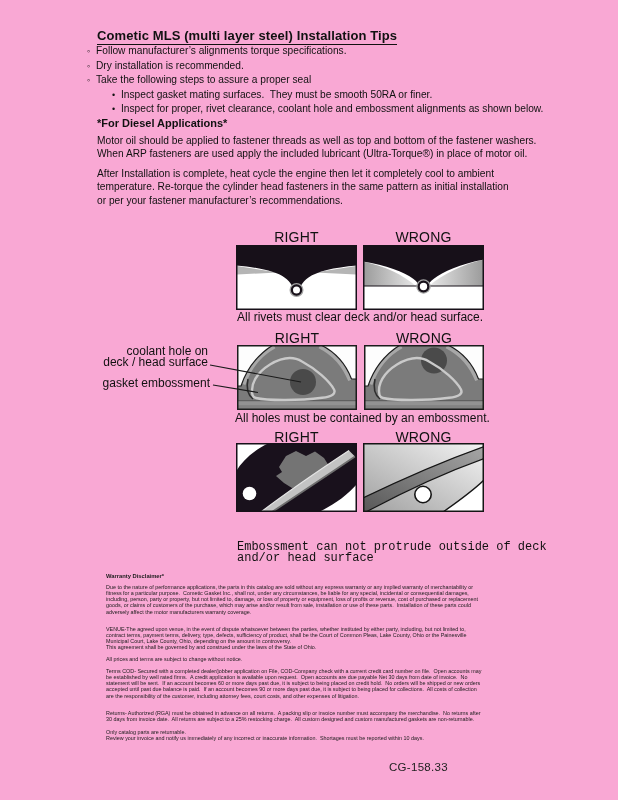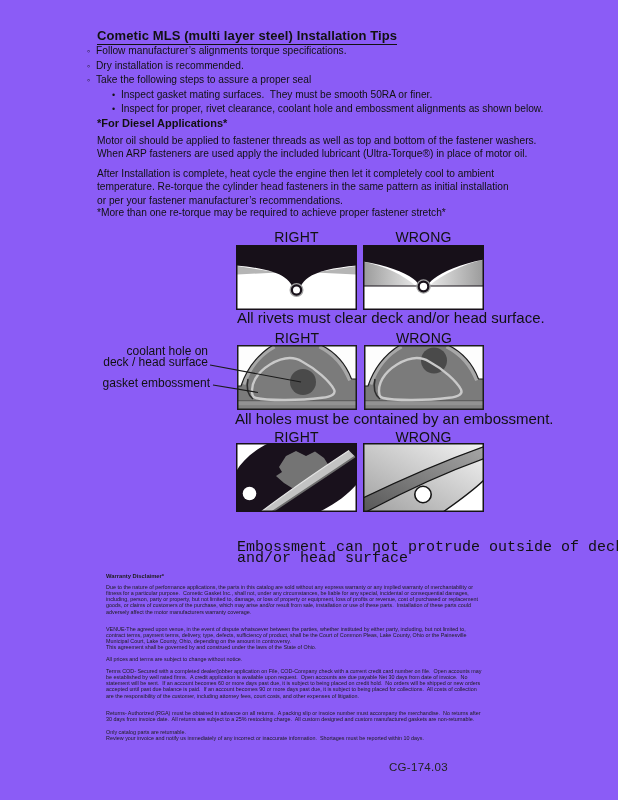--- a/index.html
+++ b/index.html
@@ -1,30 +1,30 @@
 <!DOCTYPE html>
 <html><head>
 <meta charset="utf-8">
 <style>
   html,body{margin:0;padding:0;background:#ffffff;}
   #page{
-    position:relative;width:618px;height:800px;background:#8b5cf6;overflow:hidden;
+    position:relative;width:618px;height:800px;background:#f9a8d4;overflow:hidden;
     font-family:"Liberation Sans",sans-serif;color:#111111;
   }
   .abs{position:absolute;}
   .title{
     font-size:13px;font-weight:bold;border-bottom:1.6px solid #111;
     padding-bottom:1px;display:inline-block;letter-spacing:.1px;
   }
   .b-row{display:flex;font-size:10.2px;white-space:pre;}
   .b-row .mk{width:9px;flex:0 0 9px;font-size:9px;line-height:12px;}
   .diesel-h{font-size:11px;font-weight:bold;}
   .para{font-size:10.2px;line-height:13.3px;white-space:pre;}
   .rw-label{font-size:14px;text-align:center;letter-spacing:.2px;}
-  .cap{font-size:15px;white-space:pre;line-height:11.2px;}
+  .cap{font-size:12px;white-space:pre;line-height:11.2px;}
   .ann{font-size:12px;line-height:10.6px;text-align:right;white-space:pre-line;}
   .small{font-size:5.4px;line-height:6.15px;white-space:pre;color:#1c1c1c;}
   .small-h{font-size:5.8px;font-weight:bold;white-space:pre;color:#1c1c1c;}
   .footer-code{font-size:11.5px;letter-spacing:.3px;color:#222;}
   svg{display:block;}
 </style>
 </head>
 <body>
 
 <div id="page">
@@ -55,21 +55,20 @@
       <span>Inspect for proper, rivet clearance, coolant hole and embossment alignments as shown below.</span>
     </div>
   </div>
 
   <div class="abs diesel-h" style="left:97px;top:117px;">*For Diesel Applications*</div>
   <div class="abs para" style="left:97px;top:167px;">After Installation is complete, heat cycle the engine then let it completely cool to ambient
 temperature. Re-torque the cylinder head fasteners in the same pattern as initial installation
 or per your fastener manufacturer’s recommendations.</div>
   <div class="abs para" style="left:97px;top:134px;">Motor oil should be applied to fastener threads as well as top and bottom of the fastener washers.
 When ARP fasteners are used apply the included lubricant (Ultra-Torque®) in place of motor oil.</div>
-  <div class="abs para" style="left:97px;top:206px;">*More than one re-torque may be required to achieve proper fastener stretch*</div>
 
   <div class="abs rw-label" style="left:236px;top:229px;width:121px;">RIGHT</div>
   <div class="abs rw-label" style="left:363px;top:229px;width:121px;">WRONG</div>
 
   <svg class="abs" style="left:236px;top:245px;" width="121" height="65" viewBox="0 0 121 65">
     <rect width="121" height="65" fill="#ffffff"></rect>
     <polygon points="1,21 42,27.5 1,29.5" fill="#b5b5b5"></polygon>
     <polygon points="120,21 79,27.5 120,29.5" fill="#b5b5b5"></polygon>
     <path d="M0,0 H121 V20.5 C97,22.5 81,26.5 72.5,32.5 C66,37 62.5,44 60.5,51.5 C58.5,44 55,37 48.5,32.5 C40,26.5 24,22.5 0,20.5 Z" fill="#171019"></path>
     <circle cx="60.5" cy="45" r="7" fill="#a2a2a2"></circle>
@@ -197,15 +196,15 @@
   <div class="abs small" style="left:106px;top:668px;">Terms COD- Secured with a completed dealer/jobber application on File, COD-Company check with a current credit card number on file.  Open accounts may
 be established by well rated firms.  A credit application is available upon request.  Open accounts are due payable Net 30 days from date of invoice.  No
 statement will be sent.  If an account becomes 60 or more days past due, it is subject to being placed on credit hold.  No orders will be shipped or new orders
 accepted until past due balance is paid.  If an account becomes 90 or more days past due, it is subject to being placed for collections.  All costs of collection
 are the responsibility of the customer, including attorney fees, court costs, and other expenses of litigation.</div>
   <div class="abs small" style="left:106px;top:710px;">Returns- Authorized (RGA) must be obtained in advance on all returns.  A packing slip or invoice number must accompany the merchandise.  No returns after
 30 days from invoice date.  All returns are subject to a 25% restocking charge.  All custom designed and custom manufactured gaskets are non-returnable.</div>
   <div class="abs small" style="left:106px;top:729px;">Only catalog parts are returnable.
 Review your invoice and notify us immediately of any incorrect or inaccurate information.  Shortages must be reported within 10 days.</div>
 
-  <div class="abs footer-code" style="left:389px;top:761px;">CG-174.03</div>
+  <div class="abs footer-code" style="left:389px;top:761px;">CG-158.33</div>
 
 </div>
 
 </body></html>

